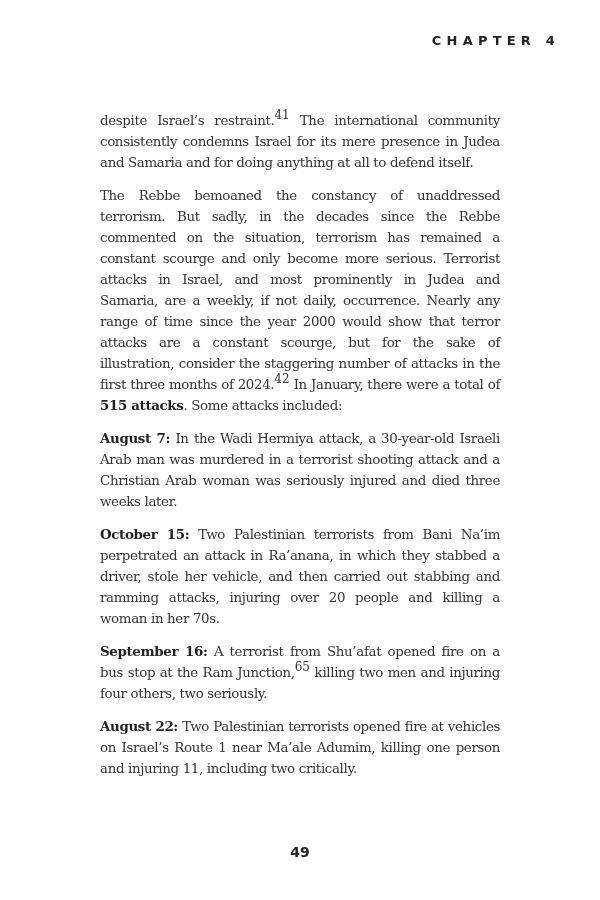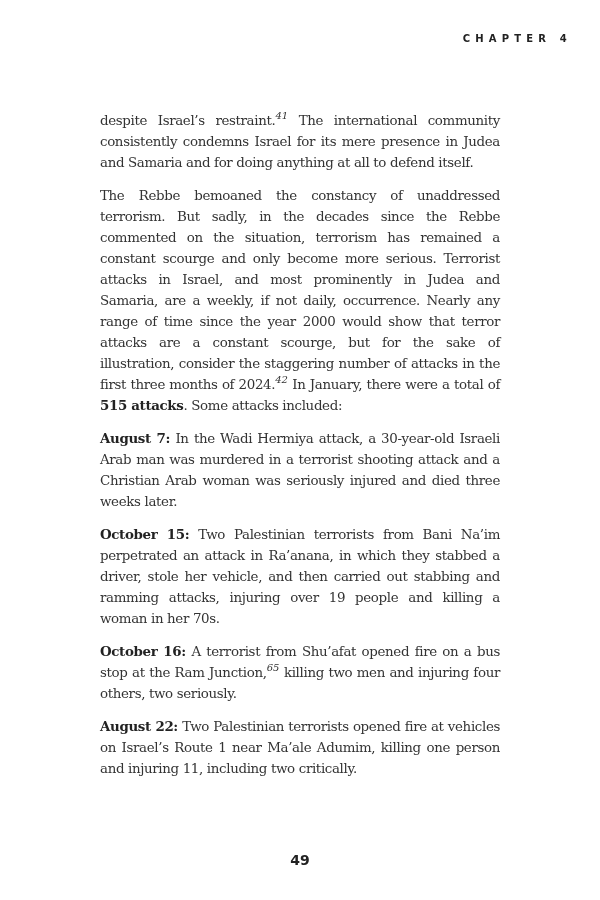--- a/index.html
+++ b/index.html
@@ -1,45 +1,45 @@
 <!DOCTYPE html>
 <html><head>
   <meta charset="utf-8">
   <style>
     html, body { margin: 0; padding: 0; background: #ffffff; }
     body { width: 600px; height: 900px; position: relative; overflow: hidden; }
     .page { position: absolute; left: 0; top: 0; width: 600px; height: 900px; background: #fff; }
     .running-head {
-      position: absolute; top: 33px; right: 28px;
+      position: absolute; top: 33px; right: 40px;
       font-family: "DejaVu Sans", sans-serif; font-weight: bold;
-      font-size: 10px; letter-spacing: 5.2px; color: #222;
+      font-size: 13px; letter-spacing: 5.2px; color: #222;
     }
     .body-text {
       position: absolute; left: 100px; top: 110px; width: 400px;
       font-family: "DejaVu Serif", serif; font-size: 13.4px; line-height: 21px;
       color: #333; text-align: justify; letter-spacing: -0.35px;
     }
     .body-text p { margin: 0 0 12px 0; }
     .body-text b { font-weight: bold; color: #222; margin-top: 40px; }
-    sup { font-size: 10px; line-height: 0; vertical-align: 6px; letter-spacing: 0; font-style: italic; }
+    sup { font-size: 12px; line-height: 0; vertical-align: 6px; letter-spacing: 0; }
     .folio {
       position: absolute; top: 844px; left: 0; width: 600px; text-align: center;
-      font-family: "DejaVu Sans", sans-serif; font-size: 14px; font-weight: bold; color: #222; margin-top: 8px;
+      font-family: "DejaVu Sans", sans-serif; font-size: 14px; font-weight: bold; color: #222;
     }
   </style>
 </head>
 <body>
 
 <div class="page">
   <div class="running-head">CHAPTER 4</div>
 
   <div class="body-text">
     <p><span>despite Israel’s restraint.</span><sup>41</sup><span> The international community consistently condemns Israel for its mere presence in Judea and Samaria and for doing anything at all to defend itself.</span></p>
     <p><span>The Rebbe bemoaned the constancy of unaddressed terrorism. But sadly, in the decades since the Rebbe commented on the situation, terrorism has remained a constant scourge and only become more serious. Terrorist attacks in Israel, and most prominently in Judea and Samaria, are a weekly, if not daily, occurrence. Nearly any range of time since the year 2000 would show that terror attacks are a constant scourge, but for the sake of illustration, consider the staggering number of attacks in the first three months of 2024.</span><sup>42</sup><span> In January, there were a total of </span><b>515 attacks</b><span>. Some attacks included:</span></p>
     <p><b>August 7:</b><span> In the Wadi Hermiya attack, a 30-year-old Israeli Arab man was murdered in a terrorist shooting attack and a Christian Arab woman was seriously injured and died three weeks later.</span></p>
-    <p><b>October 15:</b><span> Two Palestinian terrorists from Bani Na’im perpetrated an attack in Ra’anana, in which they stabbed a driver, stole her vehicle, and then carried out stabbing and ramming attacks, injuring over 19 people and killing a woman in her 70s.</span></p>
-    <p><b>October 16:</b><span> A terrorist from Shu’afat opened fire on a bus stop at the Ram Junction,</span><sup>65</sup><span> killing two men and injuring four others, two seriously.</span></p>
+    <p><b>October 15:</b><span> Two Palestinian terrorists from Bani Na’im perpetrated an attack in Ra’anana, in which they stabbed a driver, stole her vehicle, and then carried out stabbing and ramming attacks, injuring over 20 people and killing a woman in her 70s.</span></p>
+    <p><b>September 16:</b><span> A terrorist from Shu’afat opened fire on a bus stop at the Ram Junction,</span><sup>65</sup><span> killing two men and injuring four others, two seriously.</span></p>
     <p><b>August 22:</b><span> Two Palestinian terrorists opened fire at vehicles on Israel’s Route 1 near Ma’ale Adumim, killing one person and injuring 11, including two critically.</span></p>
     <p style="text-align:left"></p>
   </div>
 
   <div class="folio">49</div>
 </div>
 
 </body></html>

